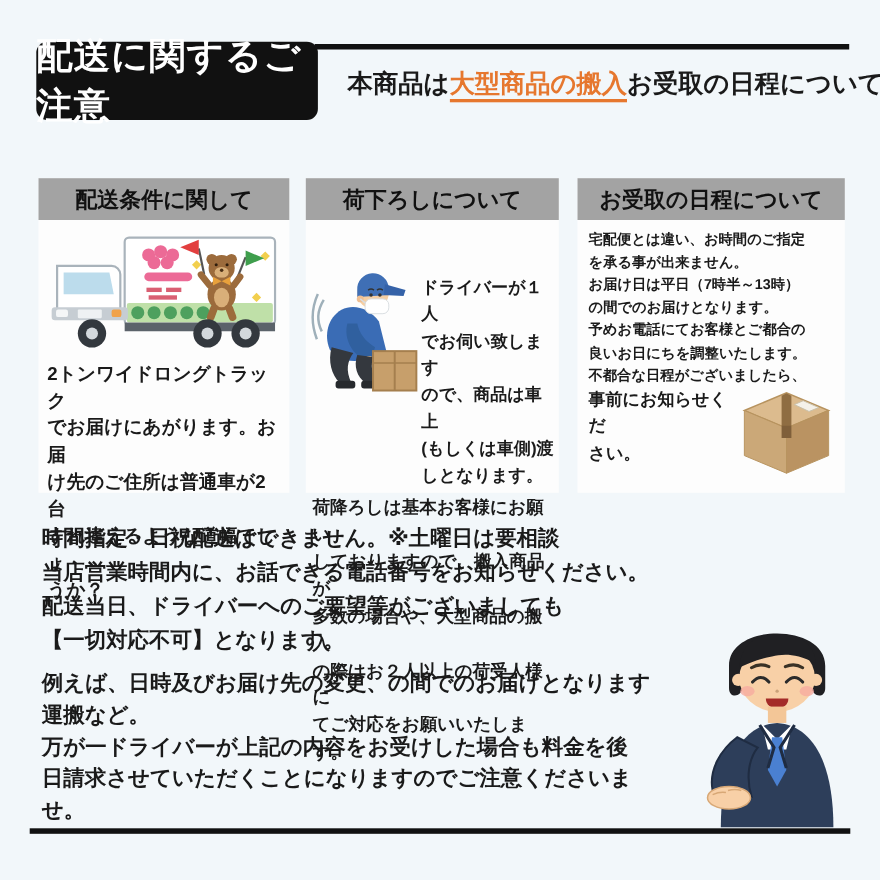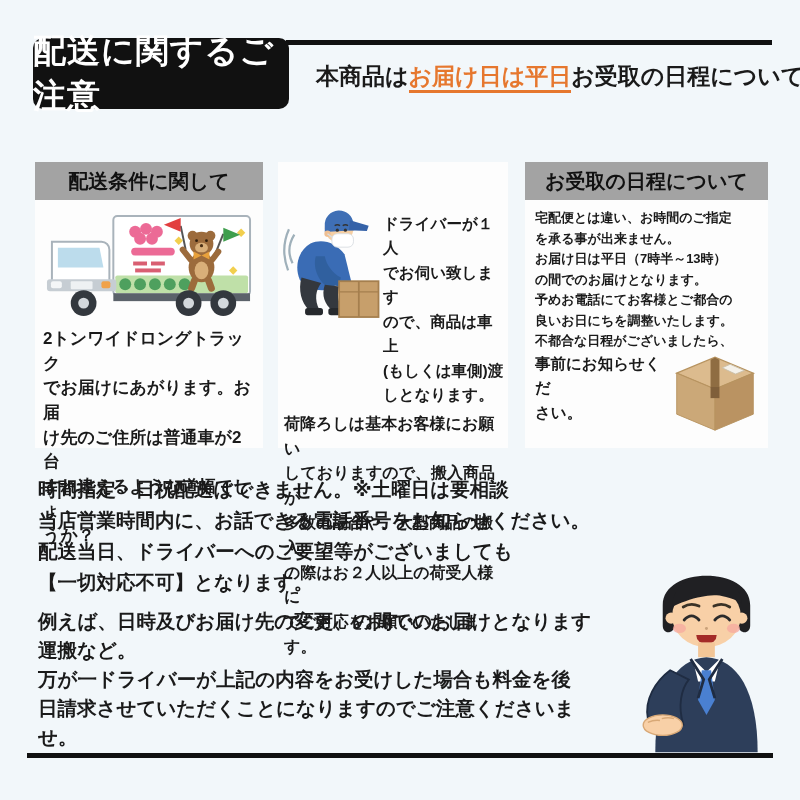--- a/index.html
+++ b/index.html
@@ -41,21 +41,21 @@
   .clerk { position:absolute; left:622px; top:540px; }
   .bottom-line { position:absolute; left:27px; top:753px; width:746px; height:5px; background:#111; }
 </style>
 </head>
 <body>
 
 <div class="page">
 
   <div class="title-box">配送に関するご注意</div>
   <div class="top-line"></div>
-  <div class="subtitle"><span>本商品は</span><span class="hl">お届け日は平日</span><span>お受取の日程について</span></div>
+  <div class="subtitle"><span>本商品は</span><span class="hl">大型商品の搬入</span><span>お受取の日程について</span></div>
 
   <section class="card card-1">
     <header class="card-head">配送条件に関して</header>
     <div class="illus">
       <svg viewBox="0 0 212 112" width="210" height="111">
         <rect x="70" y="8" width="138" height="80" rx="4" fill="#ffffff" stroke="#a9b3bb" stroke-width="2"></rect>
         <rect x="72" y="68" width="134" height="18" rx="2" fill="#bfe0a8"></rect>
         <g fill="#4ea05e">
           <circle cx="82" cy="77" r="6"></circle>
             <circle cx="97" cy="77" r="6"></circle>
@@ -118,20 +118,21 @@
       </svg>
     </div>
     <p class="card-body pre">2トンワイドロングトラック
 でお届けにあがります。お届
 け先のご住所は普通車が2台
 すれ違えるような道幅でしょ
 うか？</p>
   </section>
 
   <section class="card card-2">
+    <header class="card-head">荷下ろしについて</header>
     <div class="row-top">
       <div>
         <svg viewBox="0 0 115 128" width="103" height="115">
           <path d="M16,34 Q6,50 14,66" stroke="#9fb0ba" stroke-width="2.5" fill="none"></path>
           <path d="M10,28 Q0,50 9,74" stroke="#9fb0ba" stroke-width="2.5" fill="none"></path>
           <path d="M34,44 C20,52 16,70 22,84 C28,94 42,98 56,95 L80,88 L72,56 C62,42 46,38 34,44 Z" fill="#3a6cb5"></path>
           <circle cx="66" cy="27" r="16" fill="#f6cfa3"></circle>
           <path d="M50,24 A16,16 0 0 1 82,22 L83,29 L50,31 Z" fill="#3f6fb5"></path>
           <polygon points="78,18 99,24 97,30 77,29" fill="#3562a8"></polygon>
           <circle cx="53" cy="33" r="3.5" fill="#efbf92"></circle>

